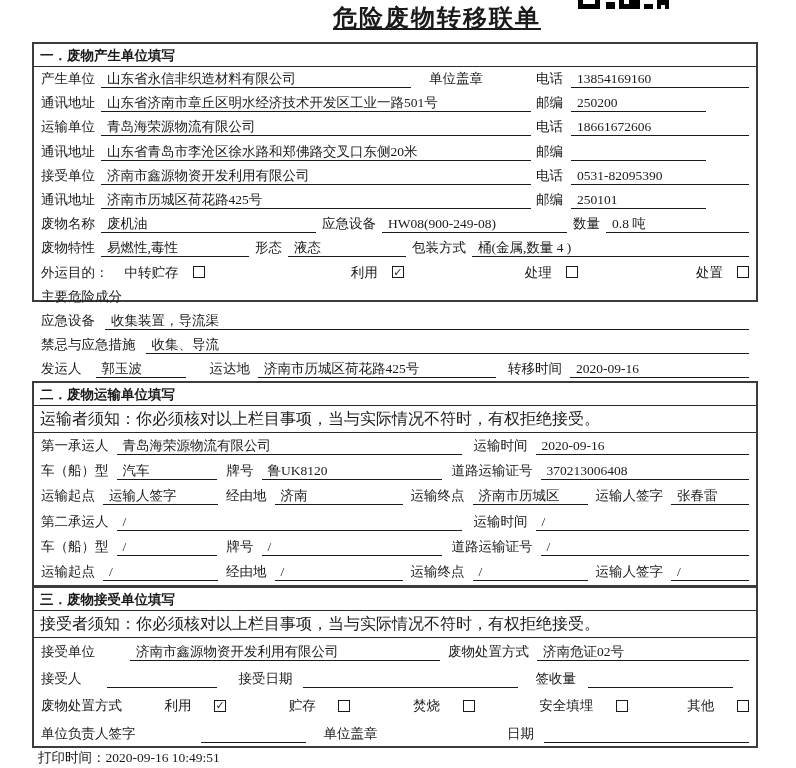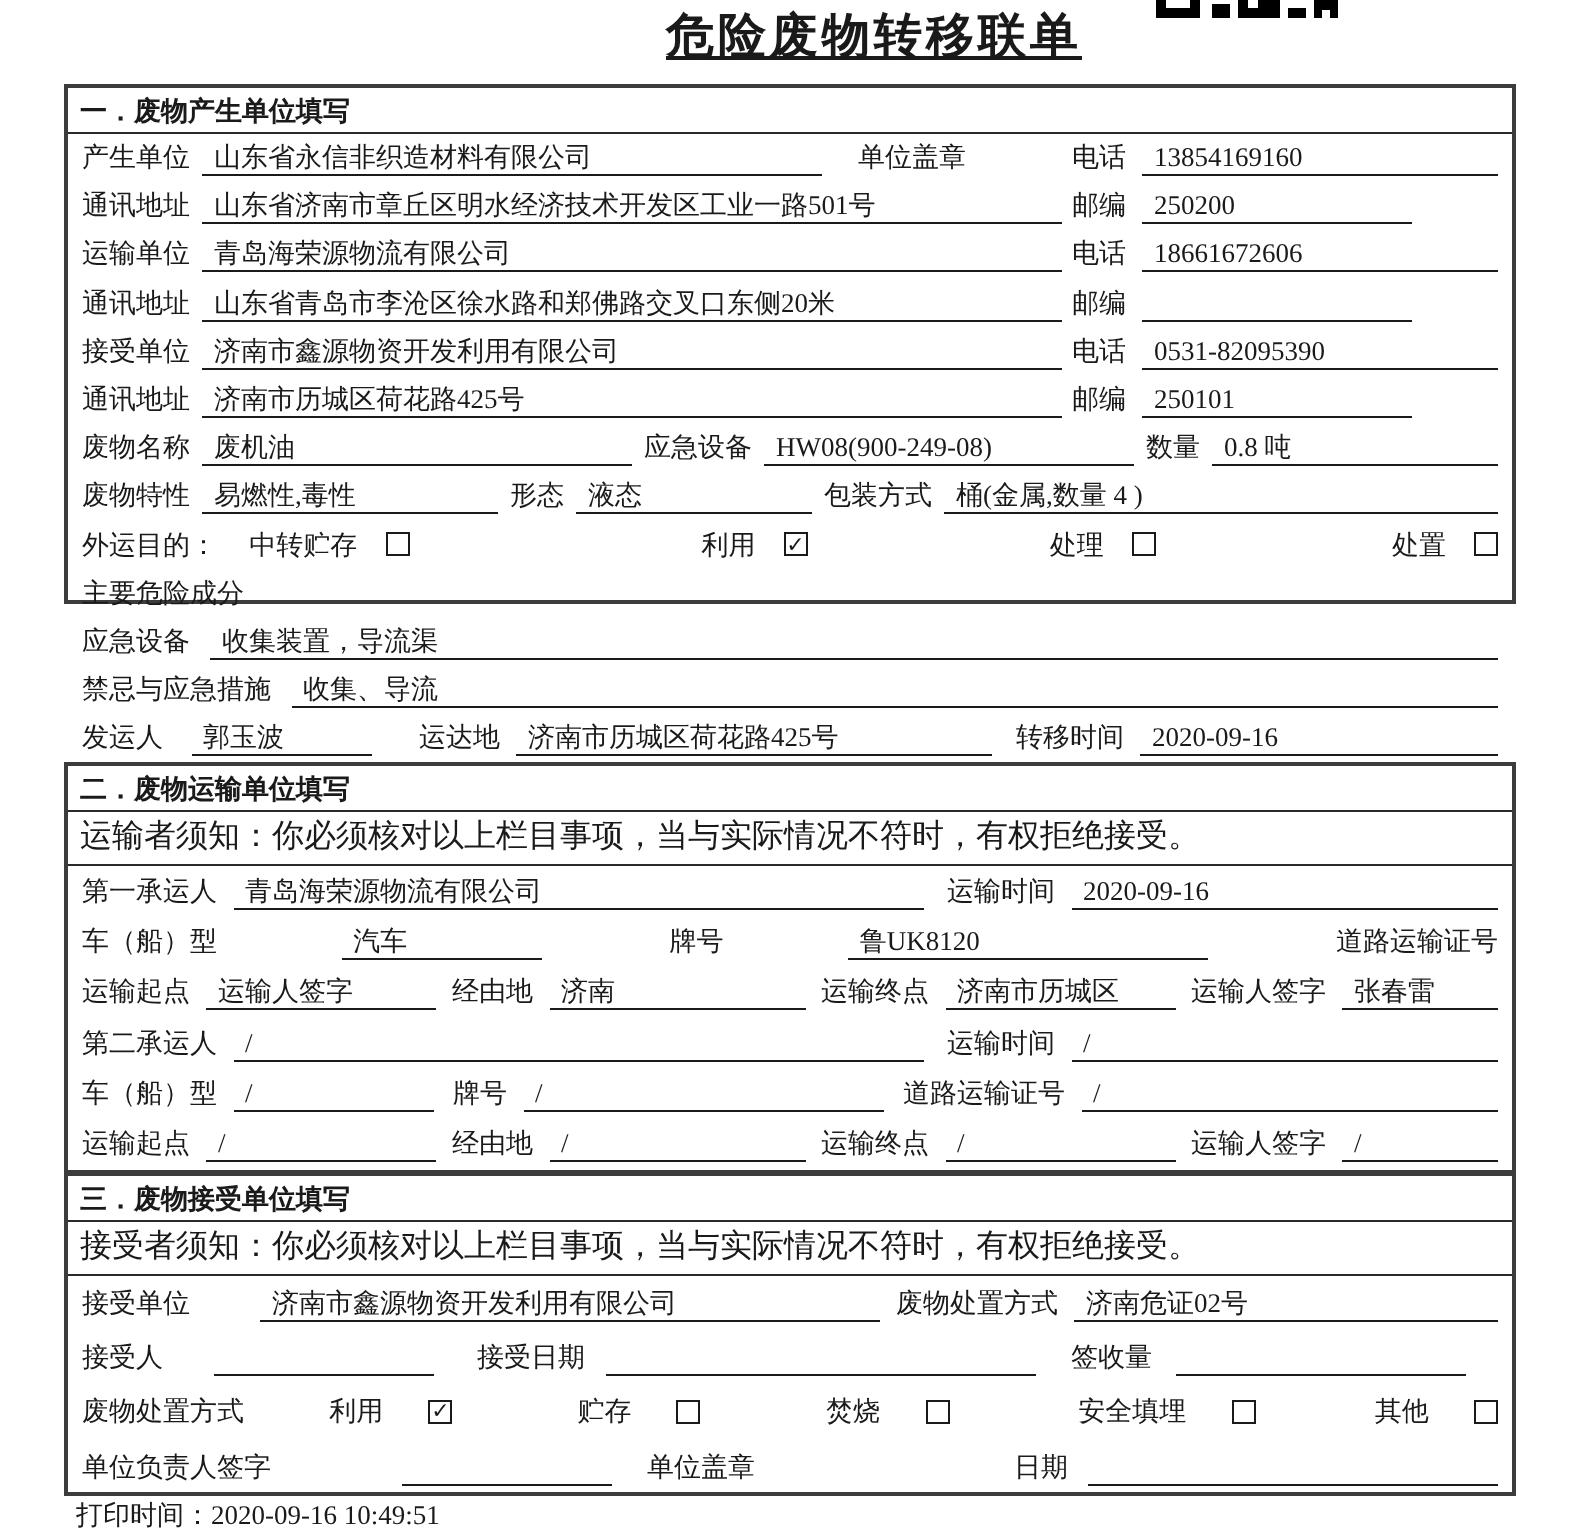--- a/index.html
+++ b/index.html
@@ -156,20 +156,21 @@
           <span class="fv" style="width: 345px; margin-left: 8px;">青岛海荣源物流有限公司</span>
           <span class="lb" style="margin-left: 12px;">运输时间</span>
           <span class="fv grow" style="margin-left: 8px;">2020-09-16</span>
         </div>
         <div class="row">
           <span class="lb">车（船）型</span>
           <span class="fv" style="width: 100px; margin-left: 8px;">汽车</span>
           <span class="lb" style="margin-left: 10px;">牌号</span>
           <span class="fv" style="width: 180px; margin-left: 8px;">鲁UK8120</span>
           <span class="lb" style="margin-left: 10px;">道路运输证号</span>
+          <span class="fv grow" style="margin-left: 8px;">370213006408</span>
         </div>
         <div class="row">
           <span class="lb">运输起点</span>
           <span class="fv" style="width: 115px; margin-left: 8px;">运输人签字</span>
           <span class="lb" style="margin-left: 8px;">经由地</span>
           <span class="fv" style="width: 128px; margin-left: 8px;">济南</span>
           <span class="lb" style="margin-left: 8px;">运输终点</span>
           <span class="fv" style="width: 115px; margin-left: 8px;">济南市历城区</span>
           <span class="lb" style="margin-left: 8px;">运输人签字</span>
           <span class="fv grow" style="margin-left: 8px;">张春雷</span>

